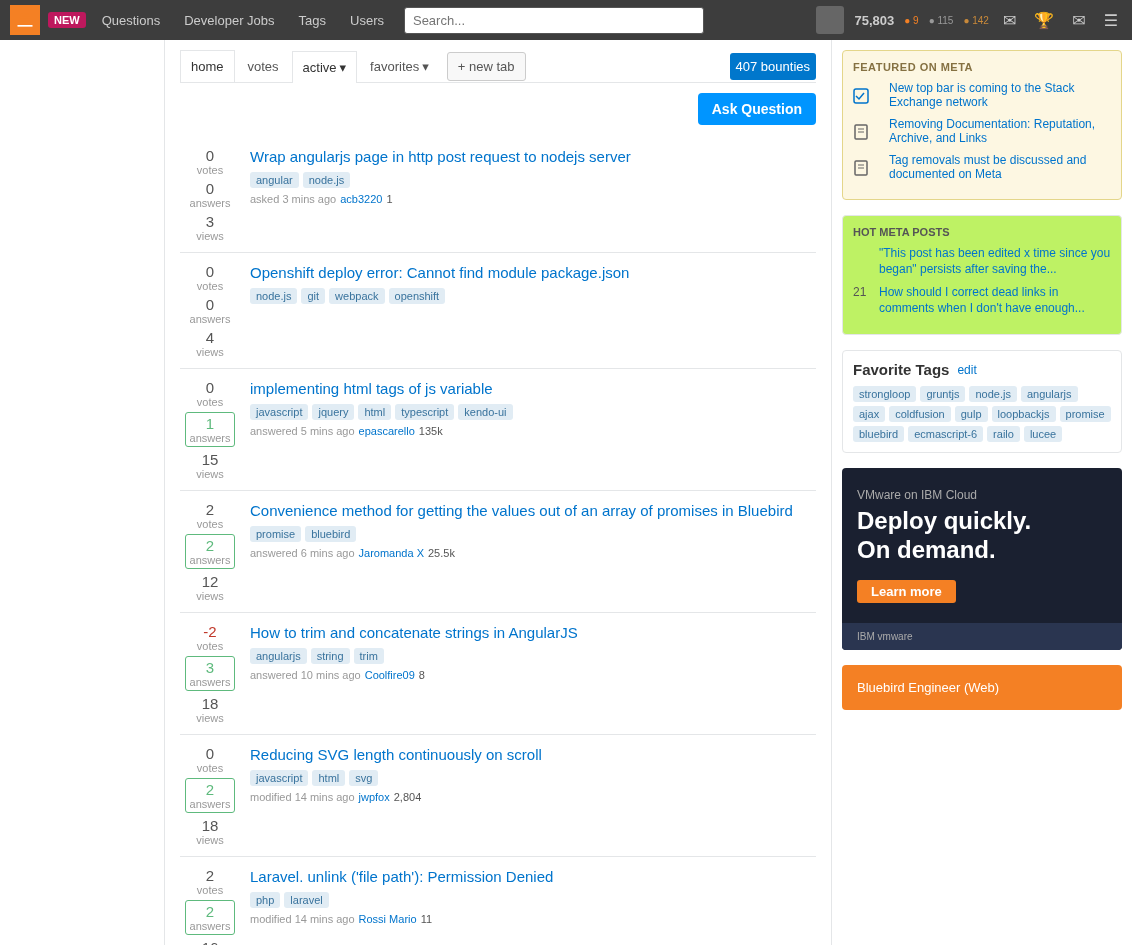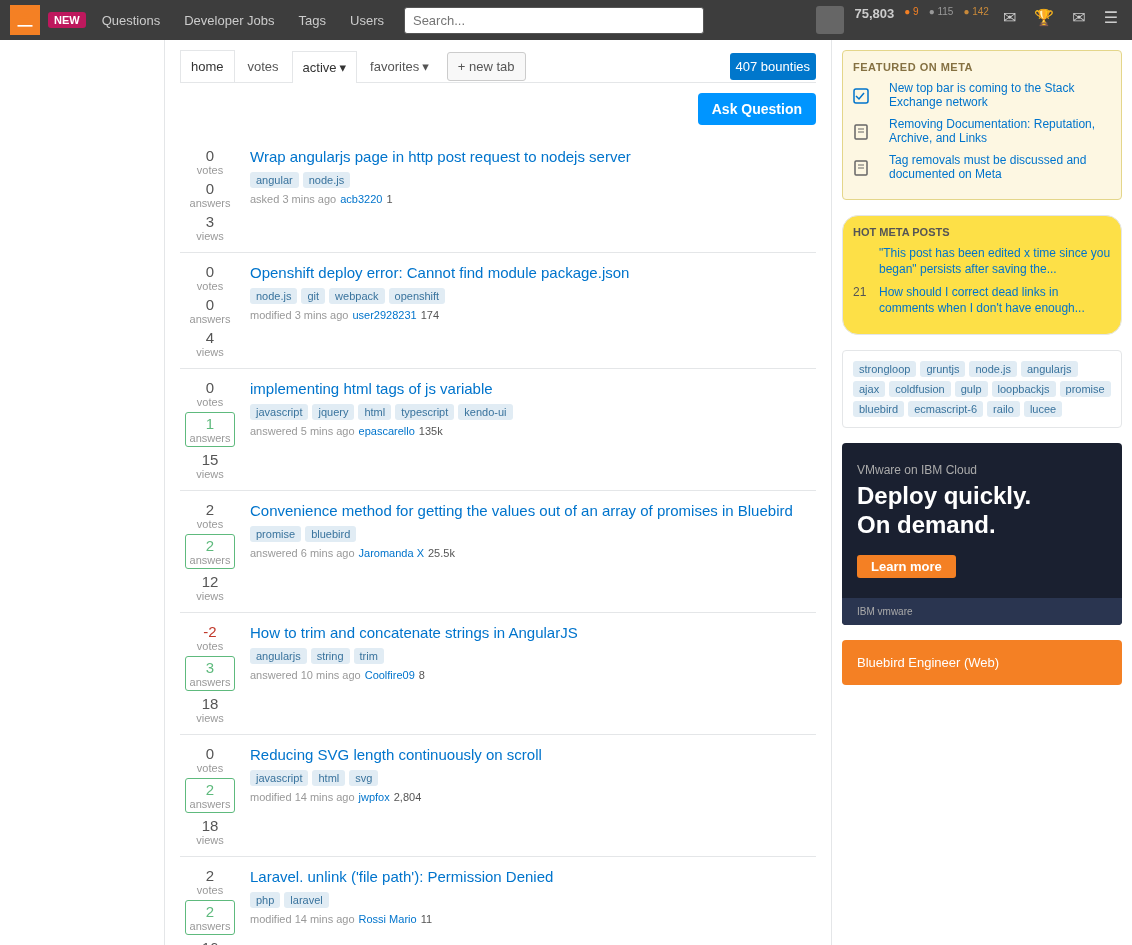--- a/index.html
+++ b/index.html
@@ -47,21 +47,21 @@
       width: 100%;
       padding: 5px 8px;
       border: 1px solid #555;
       background: #fff;
       font-size: 13px;
       border-radius: 3px;
     }
     .top-bar-right {
       margin-left: auto;
       display: flex;
-      align-items: flex-start;
+      align-items: center;
       gap: 10px;
       color: #ccc;
       font-size: 13px;
     }
     .top-bar-avatar {
       width: 28px;
       height: 28px;
       background: #666;
       border-radius: 3px;
       overflow: hidden;
@@ -253,23 +253,23 @@
     }
     .meta-icon {
       width: 16px;
       height: 16px;
       flex-shrink: 0;
       margin-top: 1px;
     }
     .meta-link { color: #0074cc; cursor: pointer; }
 
     .hot-meta-section {
-      background: #fde047;
+      background: #bef264;
       border: 1px solid #e4e6e8;
-      border-radius: 16px;
+      border-radius: 4px;
       margin-bottom: 15px;
       padding: 10px;
     }
     .hot-meta-title {
       font-size: 11px;
       font-weight: bold;
       color: #555;
       text-transform: uppercase;
       margin-bottom: 8px;
     }
@@ -452,25 +452,20 @@
       </div>
     </div>
     <div class="question-body">
       <a class="question-title">Openshift deploy error: Cannot find module package.json</a>
       <div class="tags-row">
               <span class="tag">node.js</span>
               <span class="tag">git</span>
               <span class="tag">webpack</span>
               <span class="tag">openshift</span>
             </div>
-      <div class="question-meta">
-        <span>modified 3 mins ago</span>
-        <a class="user-link">user2928231</a>
-        <span class="user-rep">174</span>
-      </div>
     </div>
   </div>
         <div class="question-item">
     <div class="question-stats">
       <div class="stat-box">
         <span class="stat-number">0</span>
         <span class="stat-label">votes</span>
       </div>
       <div class="stat-box has-answer">
         <span class="stat-number">1</span>
@@ -654,20 +649,24 @@
             <a class="hot-meta-link">"This post has been edited x time since you began" persists after saving the...</a>
           </div>
           <div class="hot-meta-item">
             <span class="hot-meta-num">21</span>
             <a class="hot-meta-link">How should I correct dead links in comments when I don't have enough...</a>
           </div>
         </div>
     </div>
 
     <div class="fav-tags-section">
+      <div class="fav-tags-header">
+        <span class="fav-tags-title">Favorite Tags</span>
+        <a class="edit-link">edit</a>
+      </div>
       <div class="fav-tags-grid" id="fav-tags-container">
           <span class="tag">strongloop</span>
           <span class="tag">gruntjs</span>
           <span class="tag">node.js</span>
           <span class="tag">angularjs</span>
           <span class="tag">ajax</span>
           <span class="tag">coldfusion</span>
           <span class="tag">gulp</span>
           <span class="tag">loopbackjs</span>
           <span class="tag">promise</span>

